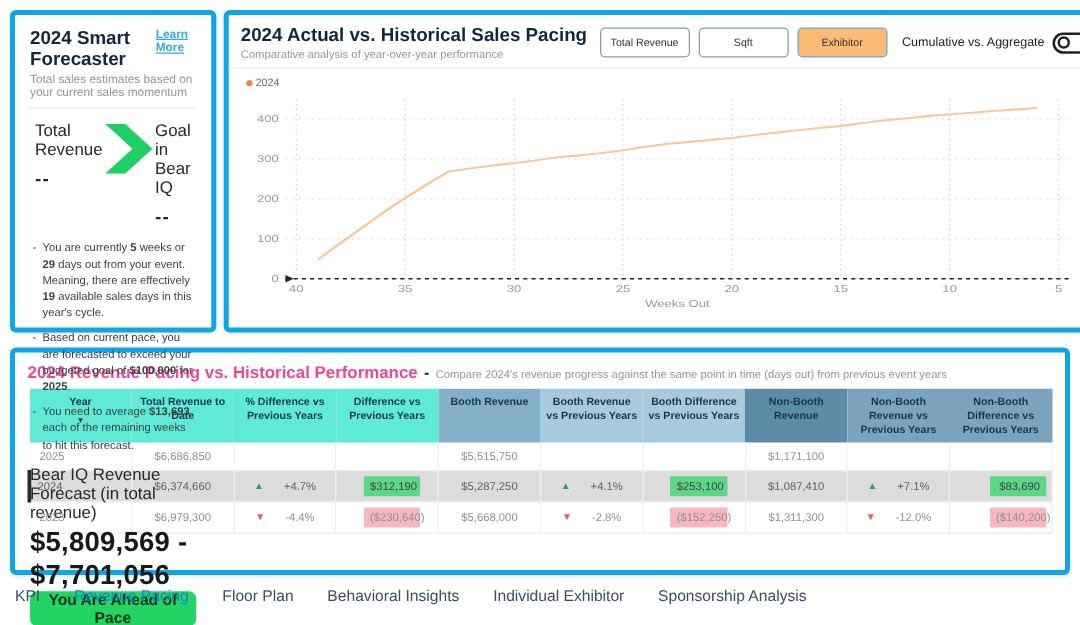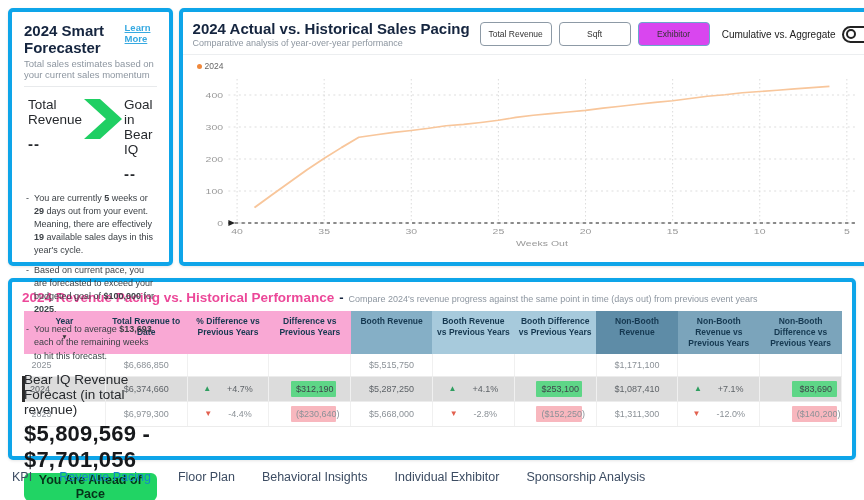--- a/index.html
+++ b/index.html
@@ -28,21 +28,21 @@
   .fc-range { font-size:22px; font-weight:600; color:#17191c; margin-top:4px; letter-spacing:.2px; }
   .pace-btn { margin-top:auto; width:100%; height:34px; border:none; border-radius:6px; background:#21d464; color:#06341a; font-size:12.5px; font-weight:700; font-family:inherit; cursor:pointer; }
 
   
   .chart-card { flex:1; height:258px; position:relative; display:flex; flex-direction:column; }
   .chart-head { display:flex; align-items:center; padding:8px 10px 6px; border-bottom:1px solid #eceef0; gap:8px; }
   .chart-titles { margin-right:2px; }
   .chart-title { font-size:15px; font-weight:700; color:#15253f; white-space:nowrap; }
   .chart-sub { font-size:9px; color:#8d96a0; margin-top:1px; }
   .mode-btn { border:1px solid #8d9aa6; background:#fff; border-radius:4px; font-size:8.5px; color:#333; padding:6px 0; width:72px; text-align:center; font-family:inherit; cursor:pointer; }
-  .mode-btn.active { background:#d946ef; border-color:#6aa7cc; }
+  .mode-btn.active { background:#fdba74; border-color:#6aa7cc; }
   .toggle-wrap { display:flex; align-items:center; gap:6px; margin-left:4px; }
   .toggle-label { font-size:10px; color:#222; white-space:nowrap; }
   .toggle { width:34px; height:17px; border:2px solid #222; border-radius:10px; background:#fff; position:relative; cursor:pointer; flex:0 0 auto; }
   .toggle .knob { position:absolute; left:2px; top:1.5px; width:10px; height:10px; border:2px solid #222; border-radius:50%; background:#fff; }
   .chart-body { flex:1; position:relative; padding:4px 20px 2px 6px; }
   .legend { display:flex; align-items:center; gap:3px; padding:2px 0 0 8px; }
   .legend-dot { width:5px; height:5px; border-radius:50%; }
   .legend-label { font-size:8.5px; color:#666; }
   svg.plot { width:100%; height:178px; display:block; }
   .tick { font-size:8px; fill:#999; font-family:"Liberation Sans",sans-serif; }
@@ -50,21 +50,21 @@
   .expand-text { writing-mode:vertical-rl; font-size:8.5px; color:#333; }
 
   
   .table-card { margin-top:12px; height:182px; padding:8px 10px; overflow:hidden; }
   .tbl-head { display:flex; align-items:baseline; gap:5px; margin-bottom:6px; }
   .tbl-title { font-size:13.5px; font-weight:700; color:#ec4899; white-space:nowrap; }
   .tbl-sep { font-size:13px; font-weight:700; color:#15253f; }
   .tbl-sub { font-size:9px; color:#8d96a0; white-space:nowrap; }
   table.pace { width:100%; border-collapse:collapse; table-layout:fixed; }
   table.pace th { font-size:8.5px; font-weight:700; color:#153850; text-align:center; padding:5px 4px; vertical-align:top; line-height:1.3; }
-  th.g-light { background:#f9a8d4; }
+  th.g-light { background:#5eead4; }
   th.g-booth-main { background:#85afc6; }
   th.g-booth { background:#a7cadc; }
   th.g-nonbooth-main { background:#5e8ca7; }
   th.g-nonbooth { background:#7ba4bb; }
   th.year-th { text-align:left; }
   .sort-tri { display:block; font-size:6.5px; color:#333; margin-top:6px; cursor:pointer; }
   table.pace td { font-size:9px; color:#8b9197; text-align:center; padding:4px 4px; height:22px; border-bottom:1px solid #ececec; border-right:1px solid #f0f0f0; }
   table.pace td:first-child { text-align:left; padding-left:8px; }
   tr.sel td { background:#dcdcdc; color:#5e6368; }
   tr.sel td:first-child { border-left:3px solid #2b2b2b; padding-left:5px; }

